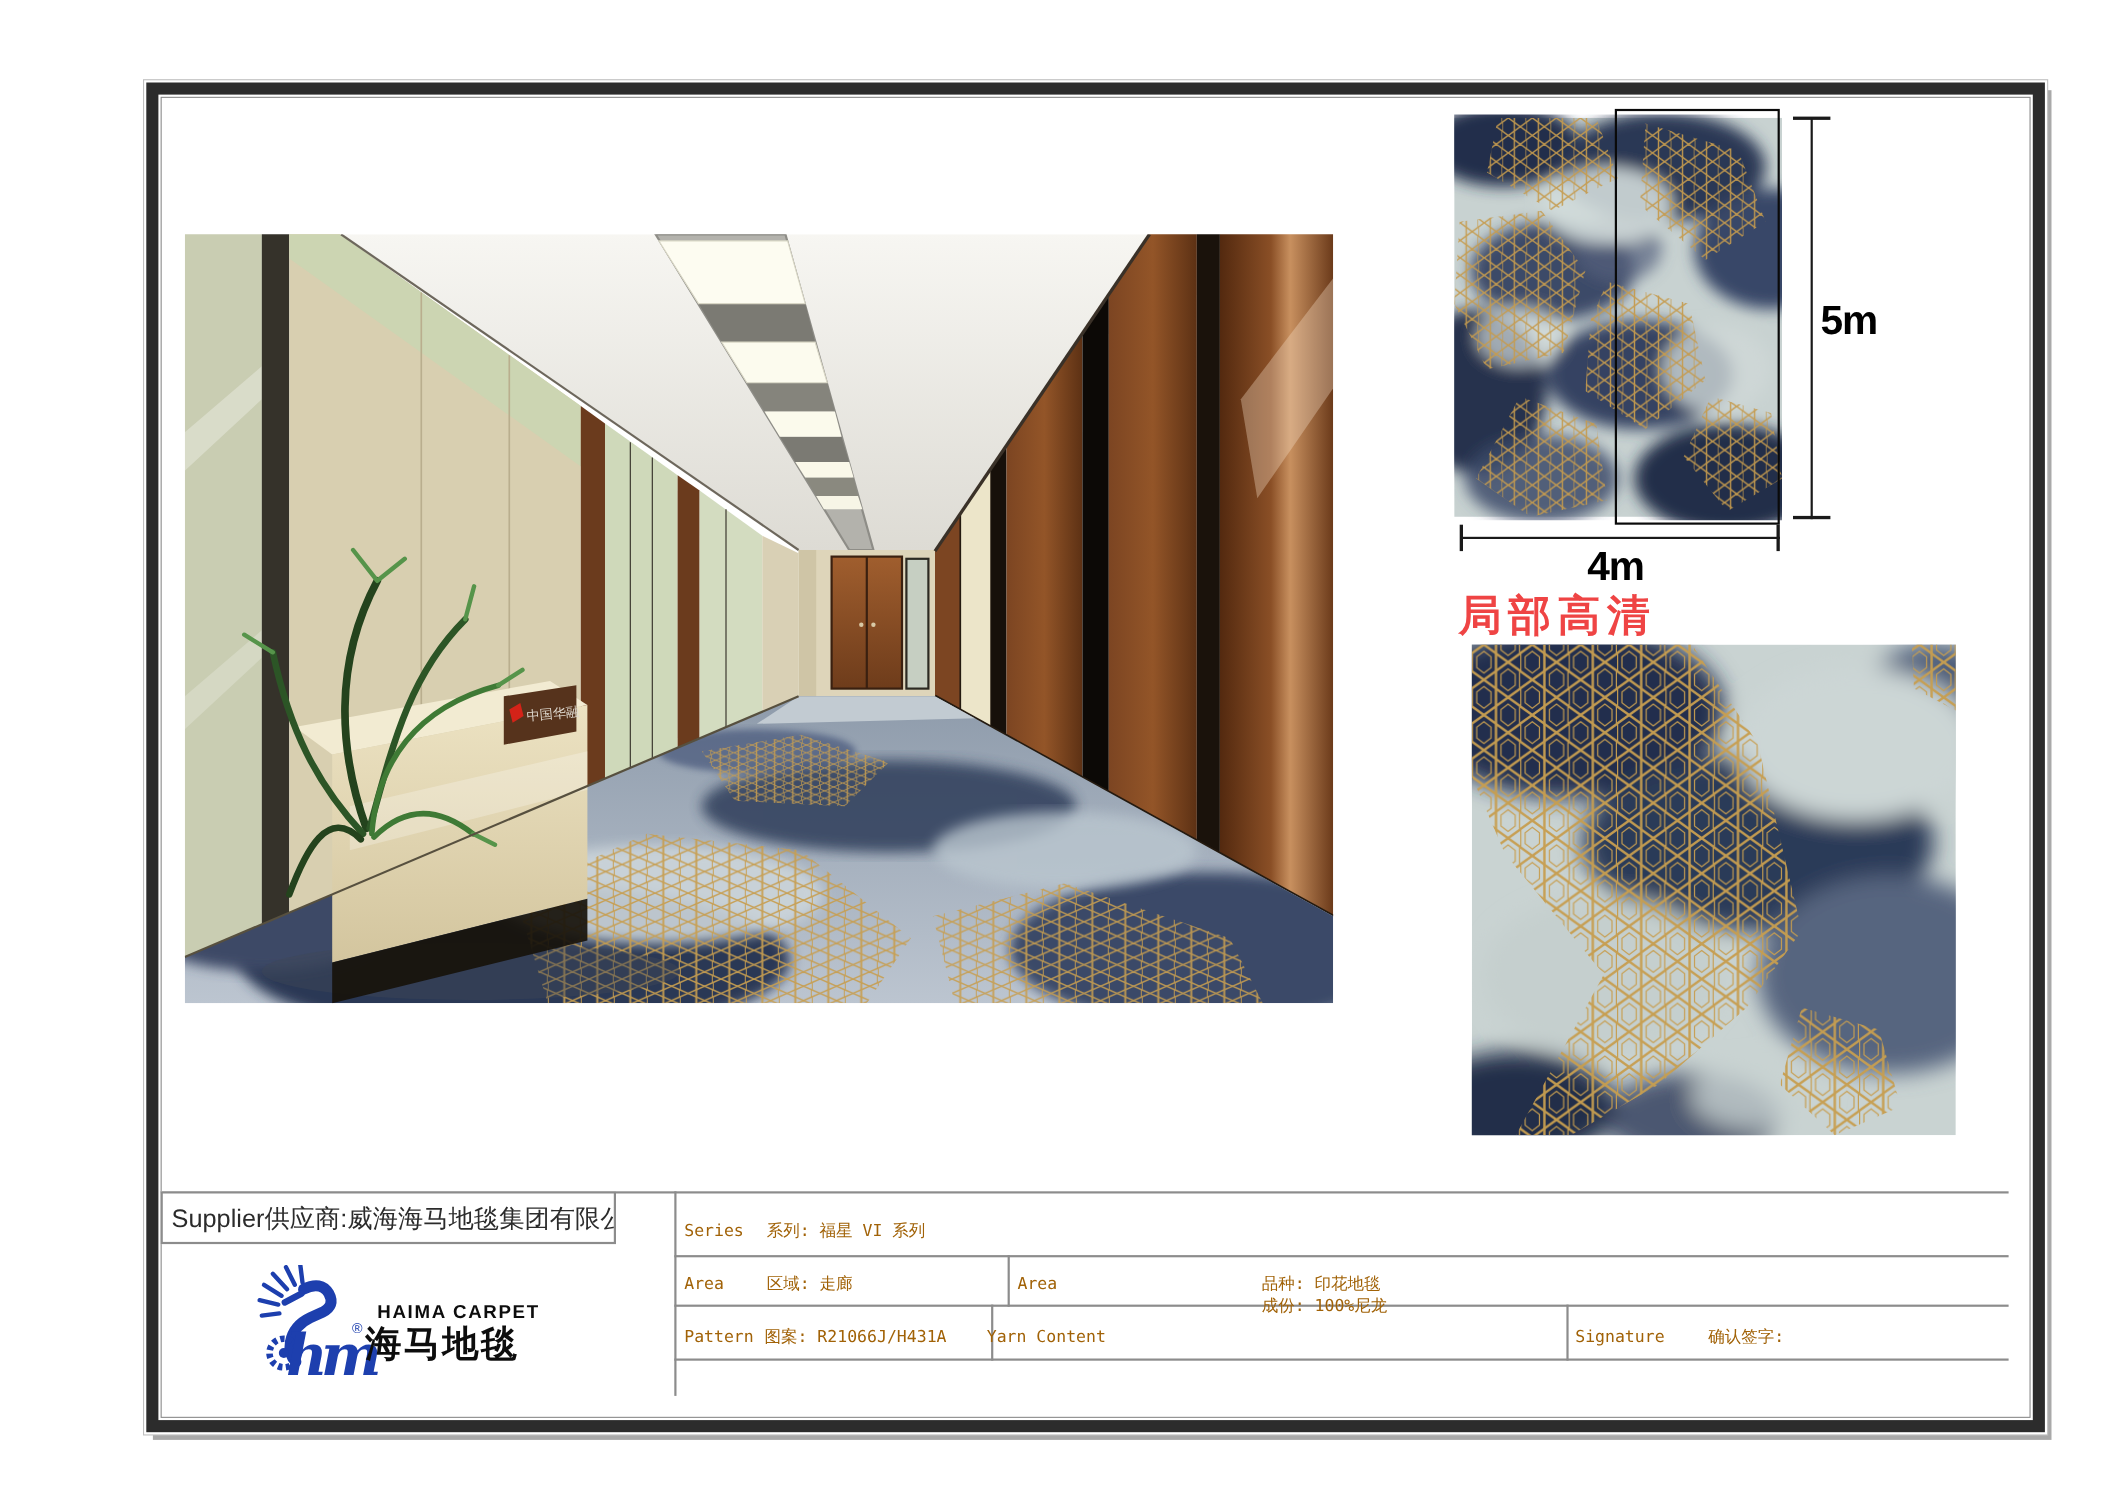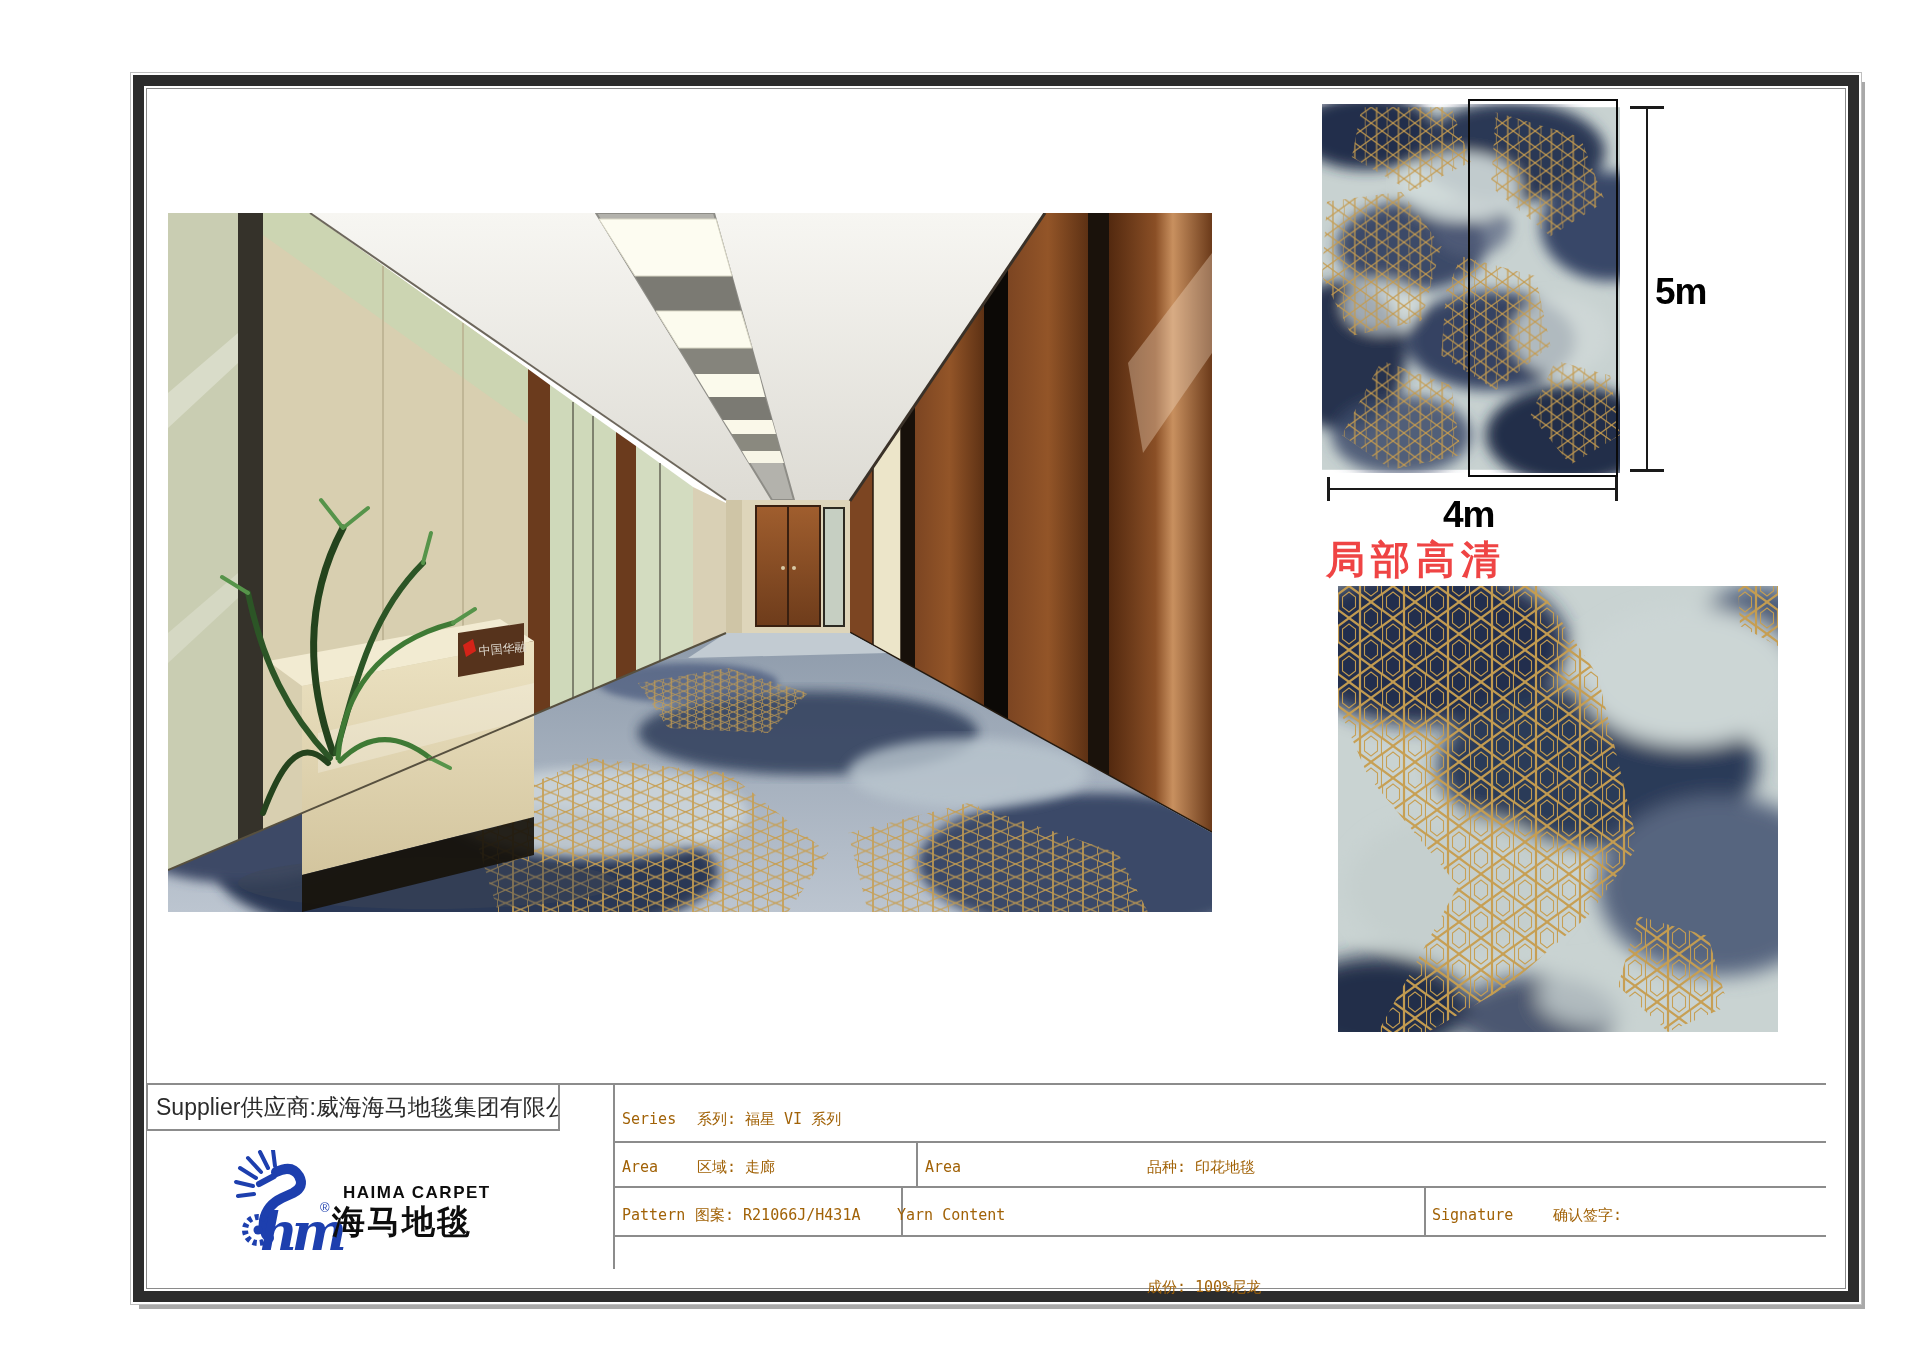--- a/index.html
+++ b/index.html
@@ -305,21 +305,21 @@
 
   <span class="spec" style="left:622px;top:1110px;">Series</span>
   <span class="spec" style="left:697px;top:1110px;">系列: 福星 VI 系列</span>
   <span class="spec" style="left:622px;top:1158px;">Area</span>
   <span class="spec" style="left:697px;top:1158px;">区域: 走廊</span>
   <span class="spec" style="left:925px;top:1158px;">Area</span>
   <span class="spec" style="left:1147px;top:1158px;">品种: 印花地毯</span>
   <span class="spec" style="left:622px;top:1206px;">Pattern</span>
   <span class="spec" style="left:695px;top:1206px;">图案: R21066J/H431A</span>
   <span class="spec" style="left:897px;top:1206px;">Yarn Content</span>
-  <span class="spec" style="left:1147px;top:1278px;">成份: 100%尼龙</span>
+  <span class="spec" style="left:1147px;top:1178px;">成份: 100%尼龙</span>
   <span class="spec" style="left:1432px;top:1206px;">Signature</span>
   <span class="spec" style="left:1553px;top:1206px;">确认签字:</span>
 
   <svg class="abs" style="left:220px;top:1150px;" width="132" height="110" viewBox="0 0 132 110">
     <g stroke="#1d3fae" stroke-width="4" stroke-linecap="round">
       <line x1="48" y1="18" x2="40" y2="2"></line>
       <line x1="41" y1="22" x2="28" y2="8"></line>
       <line x1="36" y1="28" x2="20" y2="18"></line>
       <line x1="33" y1="36" x2="16" y2="32"></line>
       <line x1="34" y1="44" x2="18" y2="46"></line>

